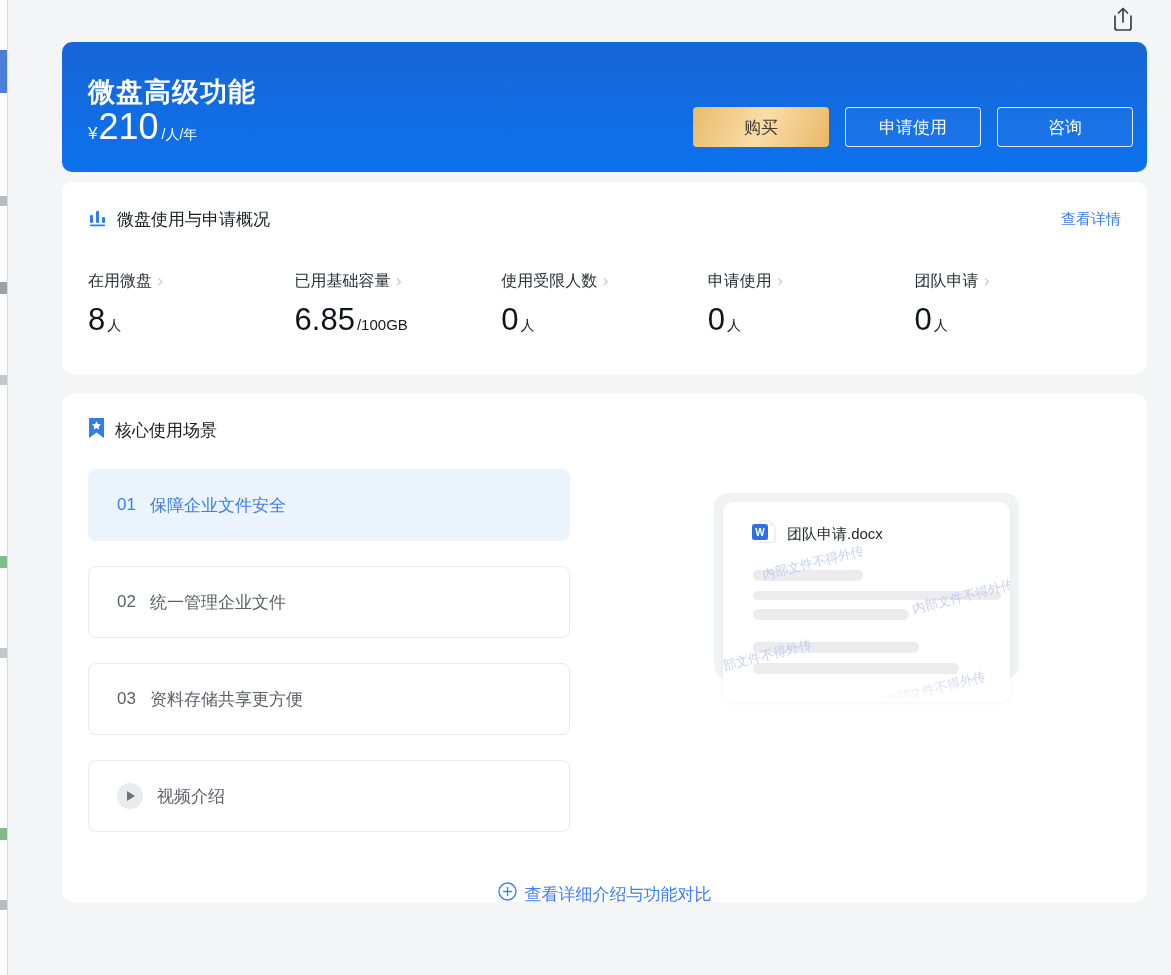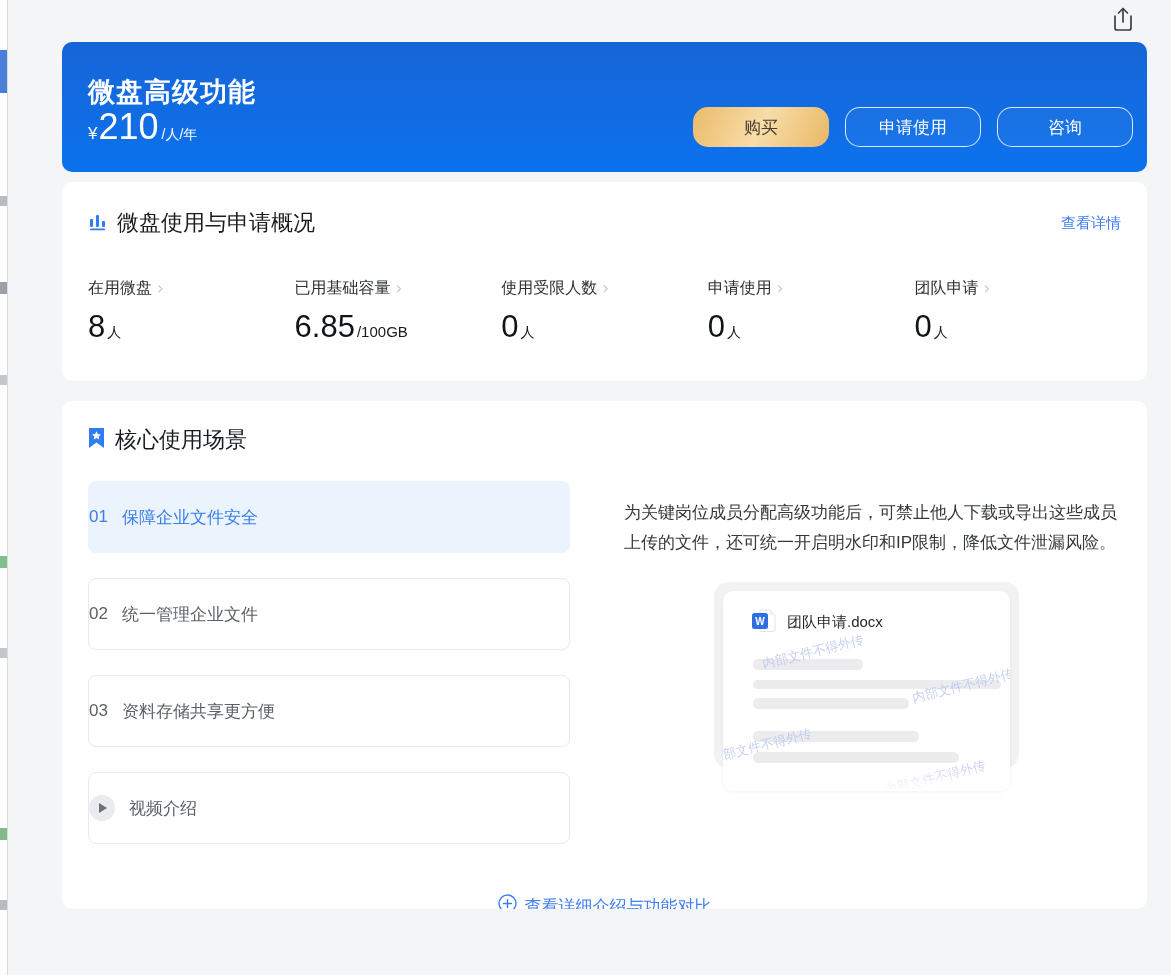--- a/index.html
+++ b/index.html
@@ -44,55 +44,55 @@
   .hero-bottom {
     position: absolute; left: 26px; right: 14px; bottom: 24px;
     display: flex; align-items: center;
   }
   .price { display: flex; align-items: baseline; }
   .price-currency { font-size: 17px; }
   .price-amount { font-size: 36px; font-weight: 400; margin-left: 1px; }
   .price-unit { font-size: 14px; margin-left: 3px; }
   .hero-buttons { margin-left: auto; display: flex; gap: 16px; }
   .btn {
-    width: 136px; height: 40px; border-radius: 15px; font-size: 17px;
+    width: 136px; height: 40px; border-radius: 4px; font-size: 17px;
     display: flex; align-items: center; justify-content: center; cursor: pointer;
     font-family: inherit;
   }
   .btn-buy {
     background: linear-gradient(115deg, #eaba69 0%, #f8dda8 50%, #e9b765 100%);
     color: #463e33; border: none;
   }
   .btn-ghost {
     background: rgba(255,255,255,0.04); color: #ffffff;
     border: 1px solid rgba(255,255,255,0.85);
   }
 
   
   .card { background: #ffffff; border-radius: 10px; }
   .card-header { display: flex; align-items: center; }
-  .card-title { font-size: 22px; color: #181c20; margin-left: 10px; }
+  .card-title { font-size: 17px; color: #181c20; margin-left: 10px; }
 
   .stats-card { margin-top: 10px; padding: 26px 26px 36px 26px; }
   .detail-link { margin-left: auto; font-size: 15px; color: #3e7ef7; cursor: pointer; }
   .stats-row { display: flex; margin-top: 40px; }
   .stat { flex: 1; cursor: pointer; }
   .stat-label-row { display: flex; align-items: flex-start; font-size: 16px; color: #2b3036; }
   .stat-chevron { color: #c6cbd1; font-size: 17px; margin-left: 5px; font-family: "DejaVu Sans", sans-serif; }
   .stat-value-row { margin-top: 10px; display: flex; align-items: baseline; }
   .stat-value { font-size: 31px; color: #101418; }
   .stat-unit { font-size: 14px; color: #16191d; margin-left: 2px; }
   .stat-unit-cap { font-size: 15px; }
 
   .scenarios-card { margin-top: 20px; padding: 24px 26px 0 26px; height: 508px; overflow: hidden; }
   .scenarios-body { display: flex; margin-top: 26px; }
   .scenario-list { width: 482px; flex: none; }
   .scenario-item {
     height: 72px; border-radius: 8px; margin-bottom: 25px;
-    display: flex; align-items: center; 
+    display: flex; align-items: center; padding-left: 28px;
     border: 1px solid #e7e9eb; color: #5c6166; font-size: 17px; cursor: pointer;
   }
   .scenario-item.active {
     background: #ebf3fd; border-color: #ebf3fd; color: #3b7de9;
   }
   .scenario-num { margin-right: 14px; }
   .play-circle {
     width: 26px; height: 26px; border-radius: 50%; background: #e9ebee;
     display: flex; align-items: center; justify-content: center; margin-right: 14px;
   }
@@ -278,21 +278,20 @@
         </div>
         <div class="scenario-item">
           <span class="play-circle">
               <span class="play-triangle"></span>
             </span>
           <span>视频介绍</span>
         </div>
       </div>
 
       <div class="scenario-detail">
-        <div class="detail-desc">为关键岗位成员分配高级功能后，可禁止他人下载或导出这些成员上传的文件，还可统一开启明水印和IP限制，降低文件泄漏风险。</div>
 
         <div class="doc-preview-outer">
           <div class="doc-preview">
             <div class="file-row">
               <span>
                 <svg width="26" height="24" viewBox="0 0 26 24">
                   <path d="M9 1 H19 L24 6 V21 Q24 22.5 22.5 22.5 H9 Z" fill="#ffffff" stroke="#e2e4e7" stroke-width="1"></path>
                   <path d="M19 1 L24 6 H19 Z" fill="#eef0f2"></path>
                   <rect x="1" y="4" width="16" height="16" rx="2.5" fill="#2f6fe4"></rect>
                   <text x="9" y="16" text-anchor="middle" font-family="Liberation Sans, sans-serif" font-size="10" font-weight="bold" fill="#ffffff">W</text>

